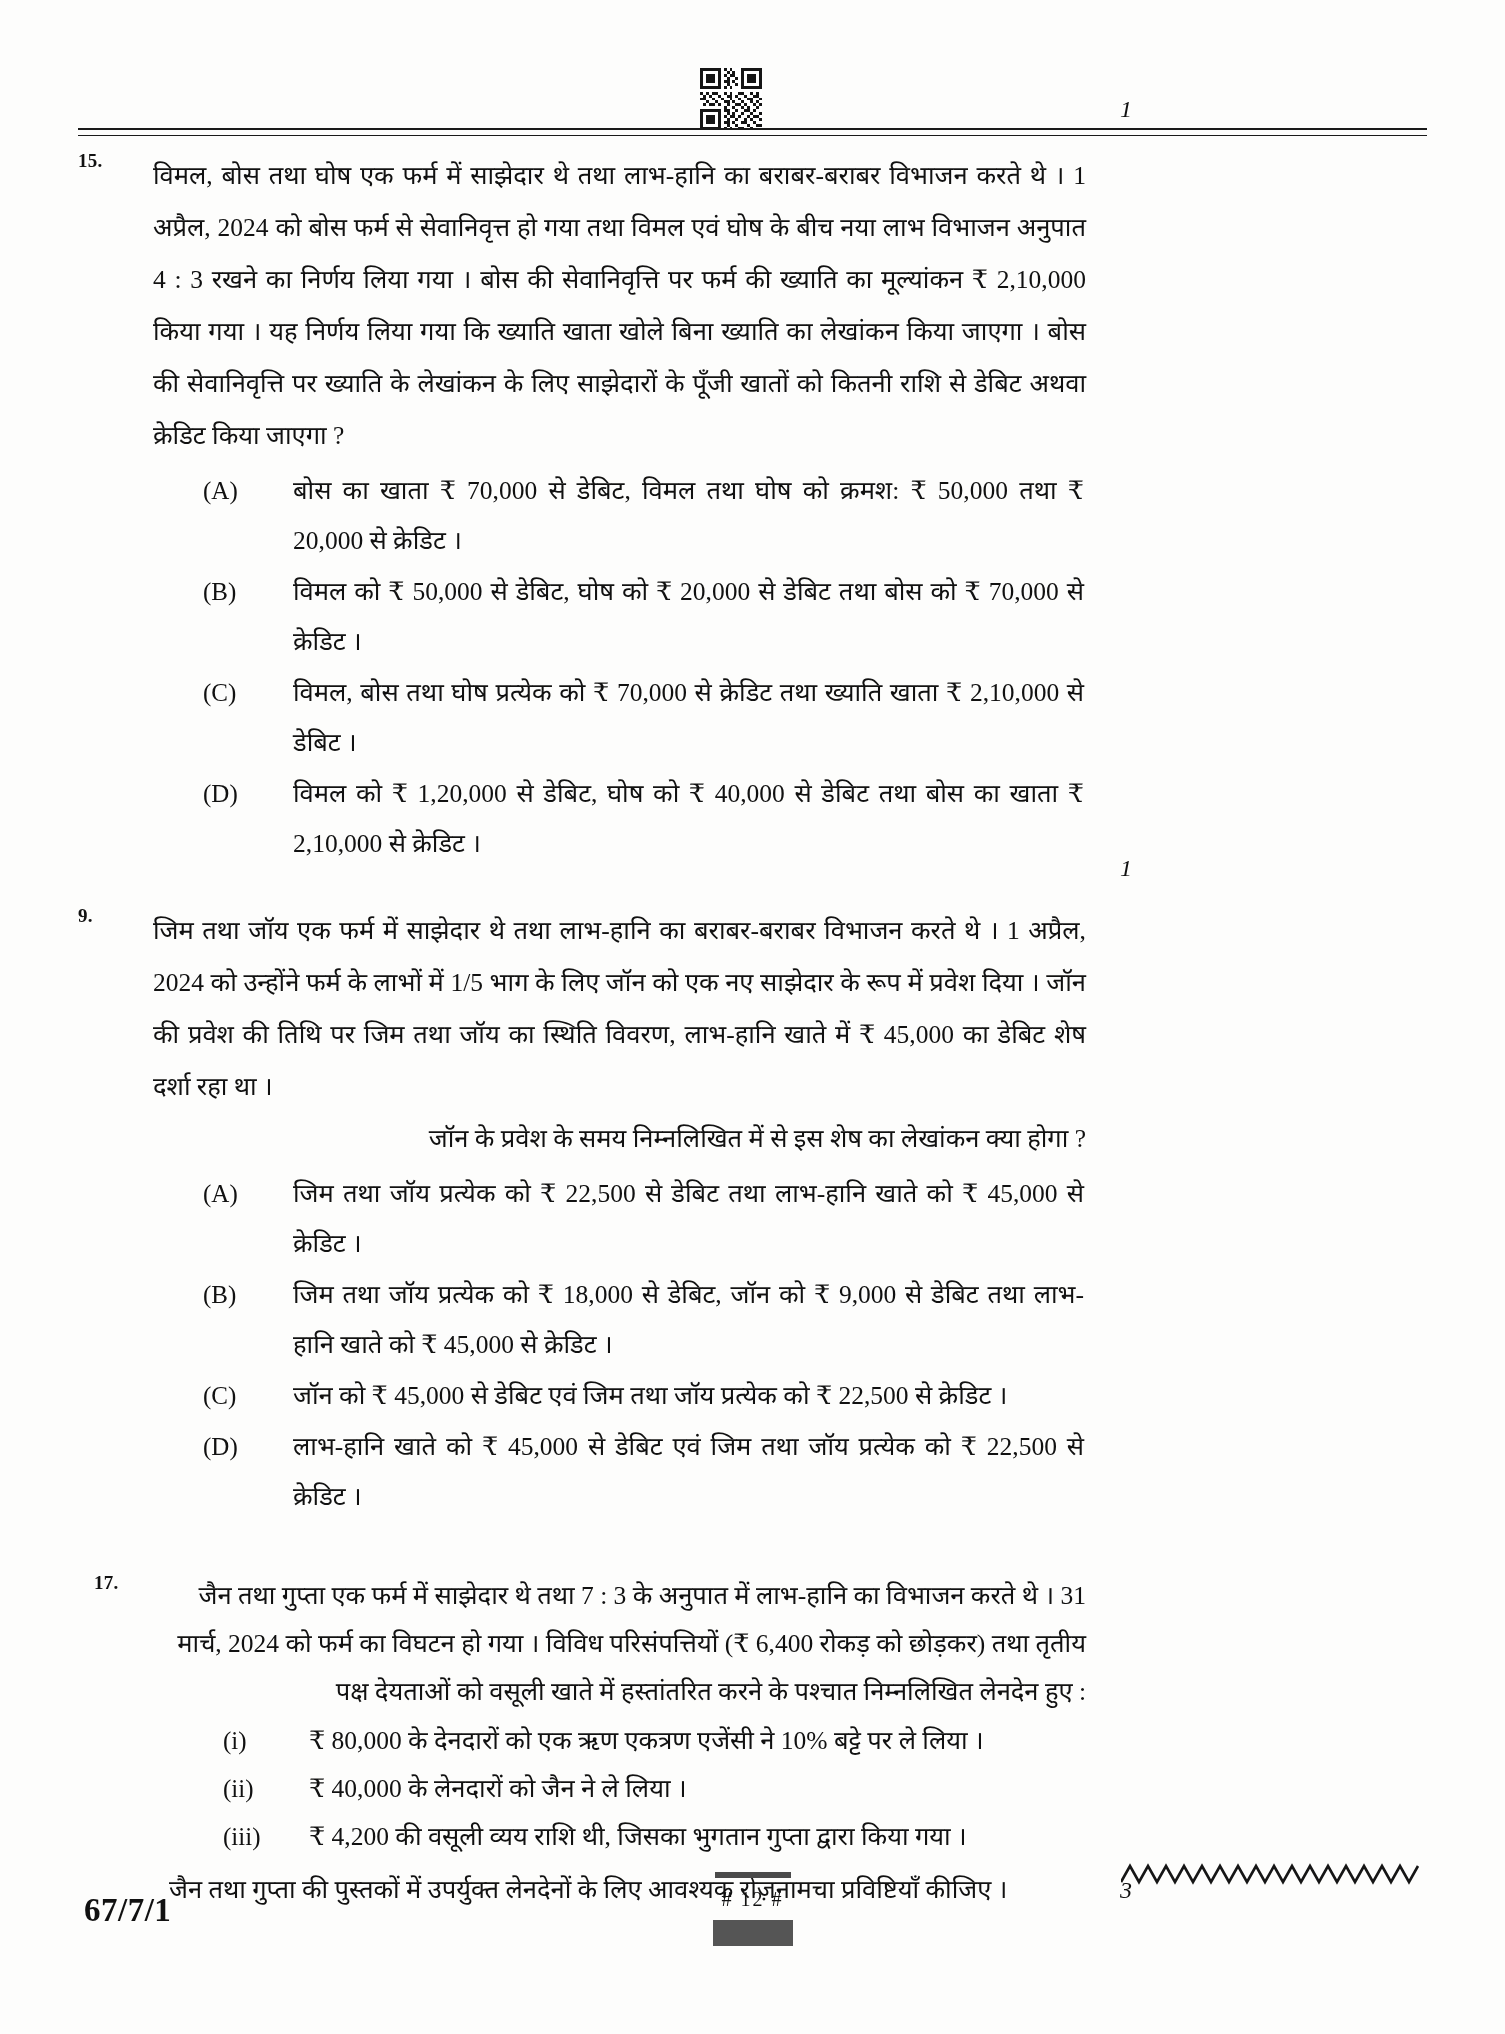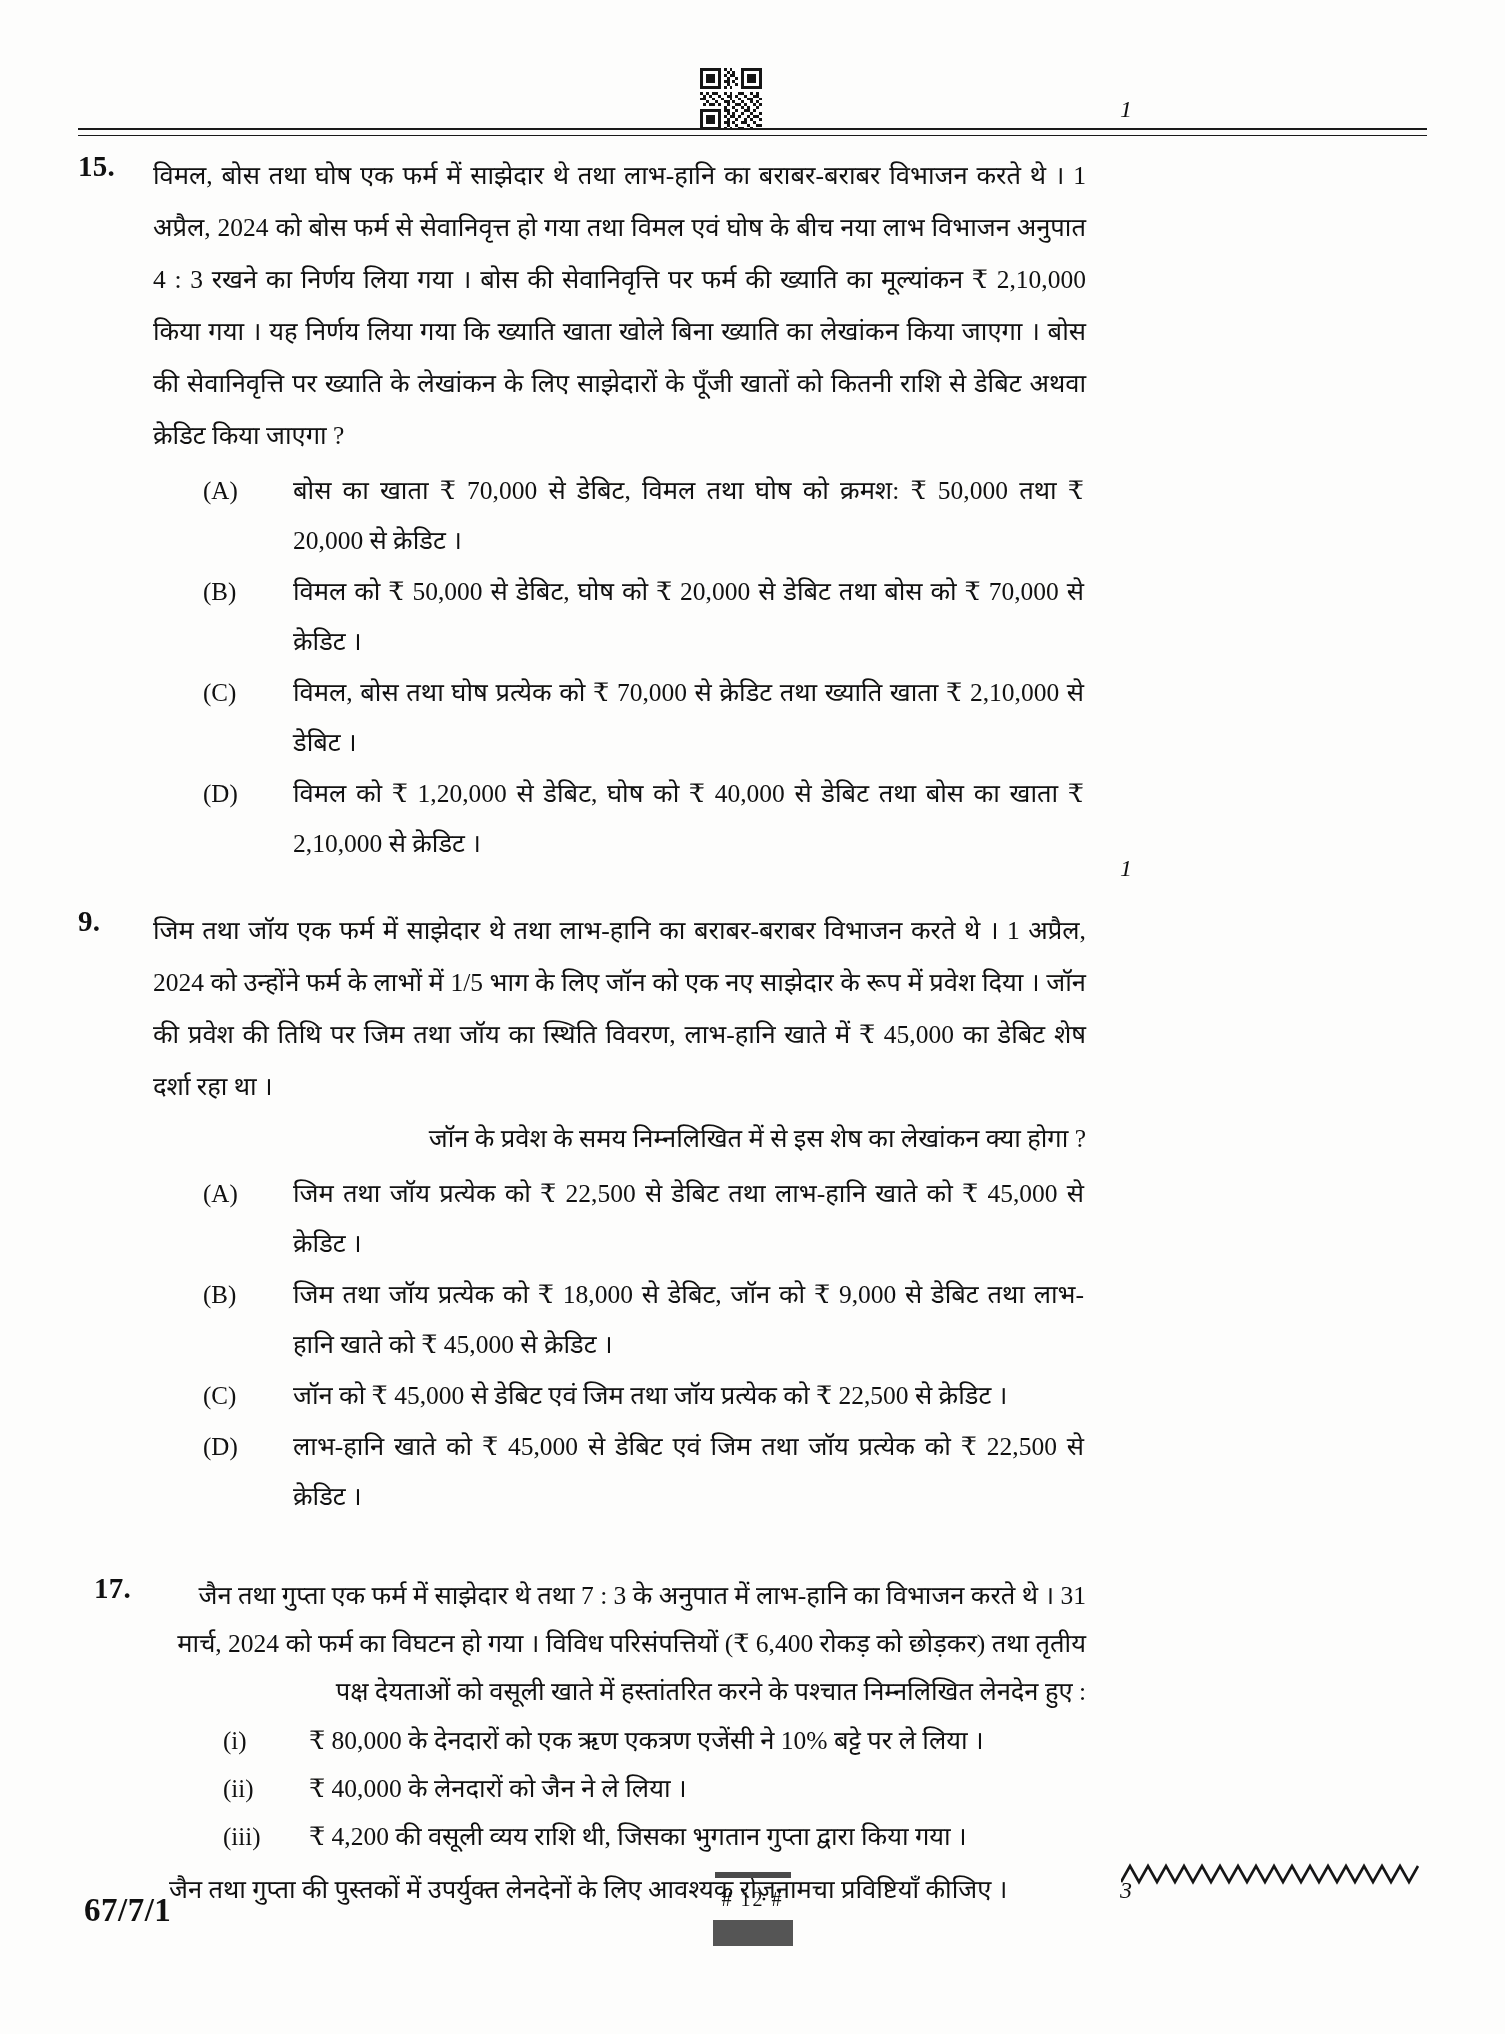--- a/index.html
+++ b/index.html
@@ -60,21 +60,21 @@
     margin-bottom: 4px;
   }
 
   .qnum {
     position: absolute;
     left: 0;
     top: 0;
     width: 62px;
     text-align: left;
     font-weight: bold;
-    font-size: 29px;
+    font-size: 19px;
     letter-spacing: .2px;
   }
 
   .qbody {
     margin-left: 75px;
     position: relative;
   }
 
   .stem {
     font-size: 25.5px;

